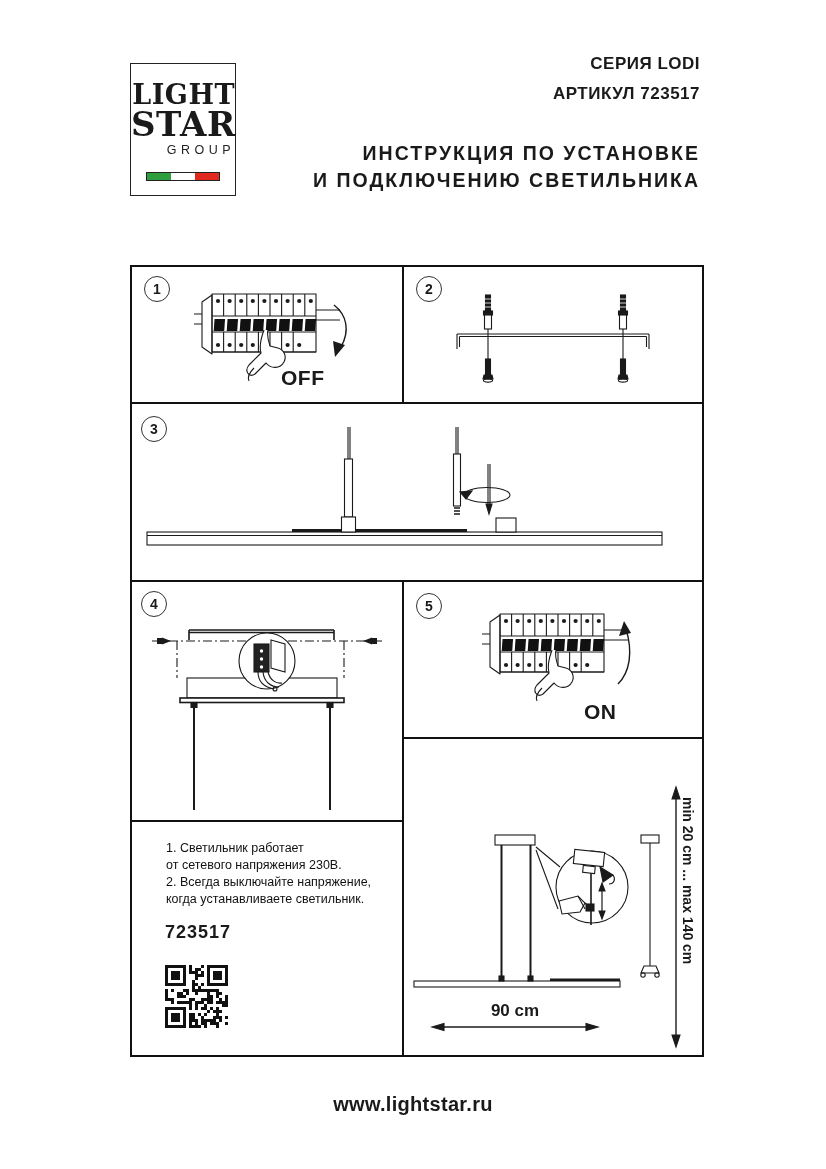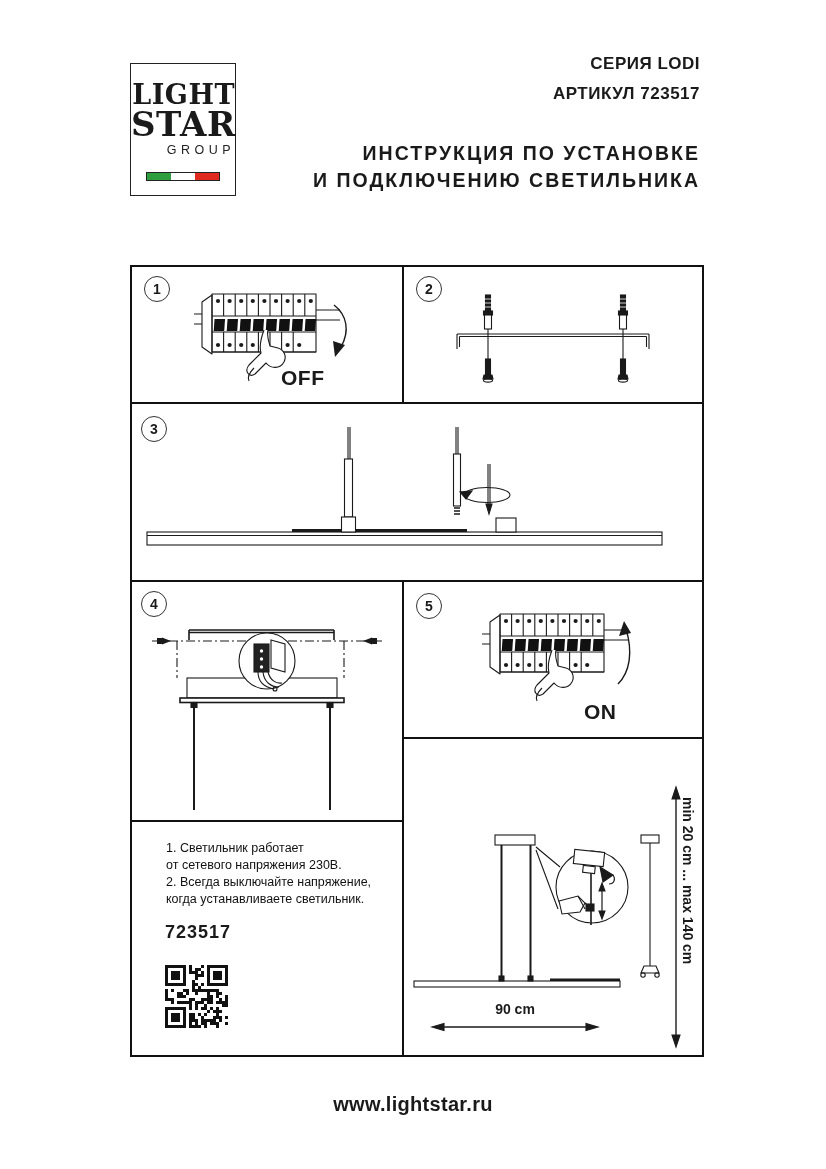--- a/index.html
+++ b/index.html
@@ -30,21 +30,21 @@
   .stepnum{position:absolute;width:26px;height:26px;border:1.3px solid #333;border-radius:50%;
            box-sizing:border-box;display:flex;align-items:center;justify-content:center;
            font-size:14px;font-weight:600;background:#fff;}
   .biglabel{position:absolute;font-size:21px;font-weight:600;letter-spacing:.5px;}
   
   .notes{position:absolute;left:22px;top:18px;font-size:12.5px;line-height:17px;color:#111;margin-left:12px;}
   .notes-article{position:absolute;left:33px;top:100px;font-size:18px;font-weight:bold;letter-spacing:1px;}
   .qr{position:absolute;left:33px;top:143px;width:63px;height:63px;}
   
   .dim-w{position:absolute;left:30px;top:262px;width:162px;text-align:center;
-         font-size:14px;font-weight:600;}
+         font-size:17px;font-weight:600;}
   .dim-h{position:absolute;left:276px;top:58px;height:222px;display:flex;align-items:center;
          writing-mode:vertical-rl;font-size:14px;font-weight:600;white-space:nowrap;}
   
   .footer{position:absolute;left:0;top:1093px;width:100%;text-align:center;
           font-size:20px;font-weight:bold;letter-spacing:.3px;}
   .drawing line,.drawing path,.drawing rect,.drawing circle,.drawing ellipse,.drawing polyline{vector-effect:none;}
 </style>
 </head>
 <body>
 

